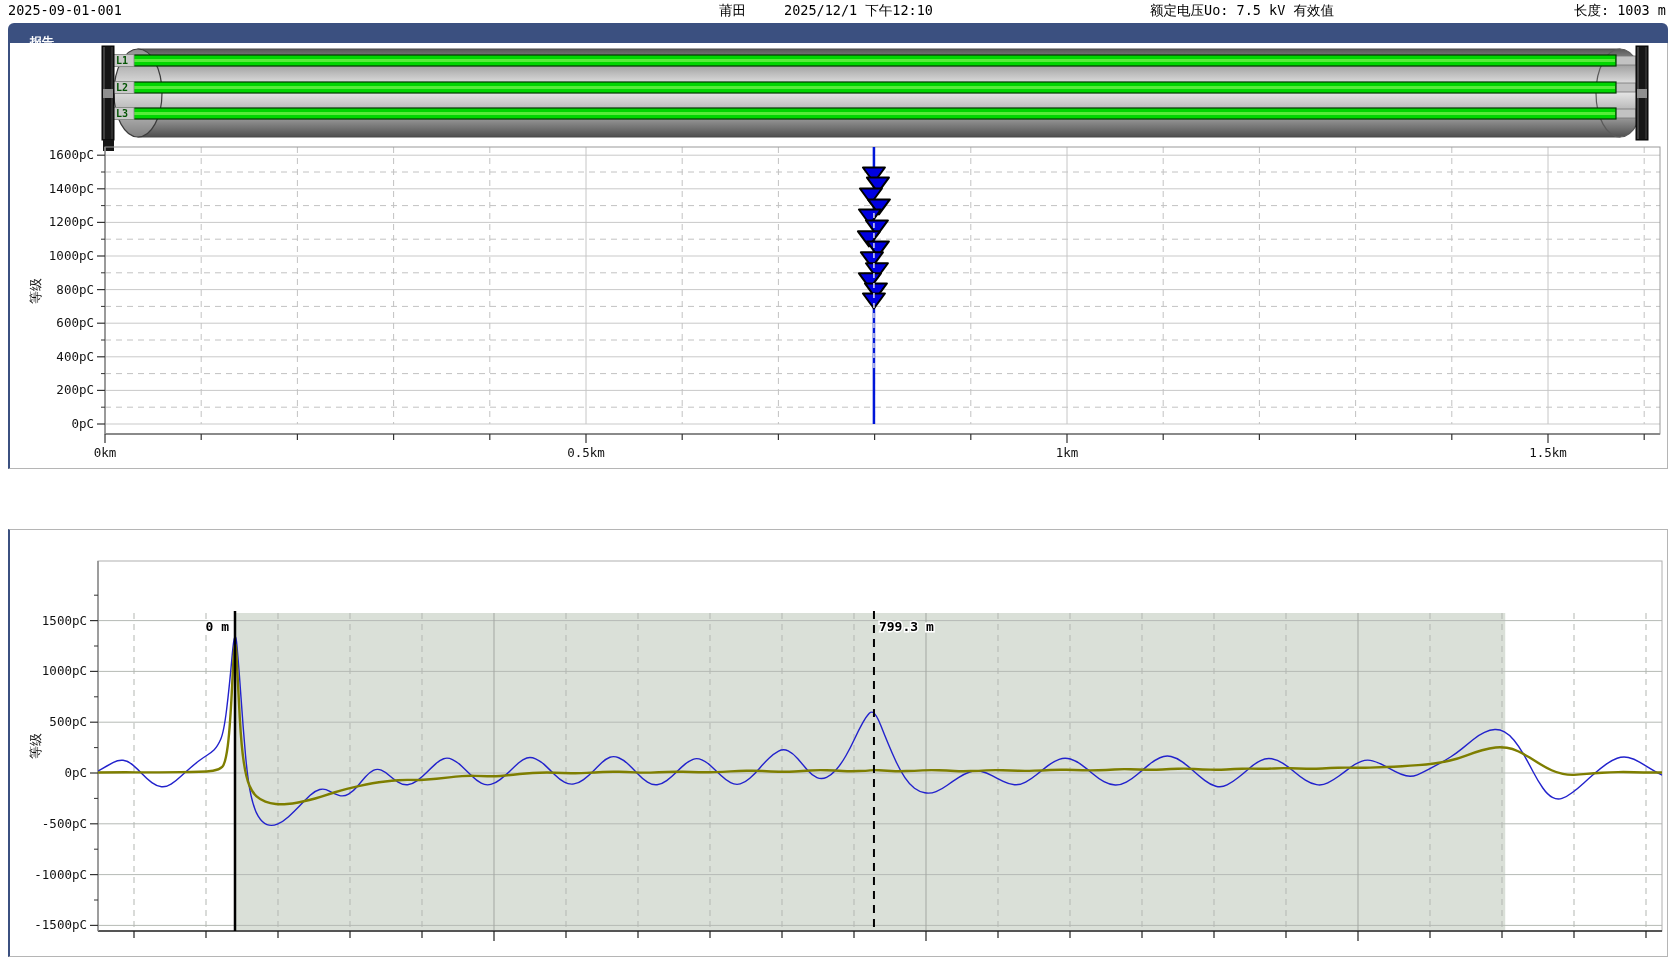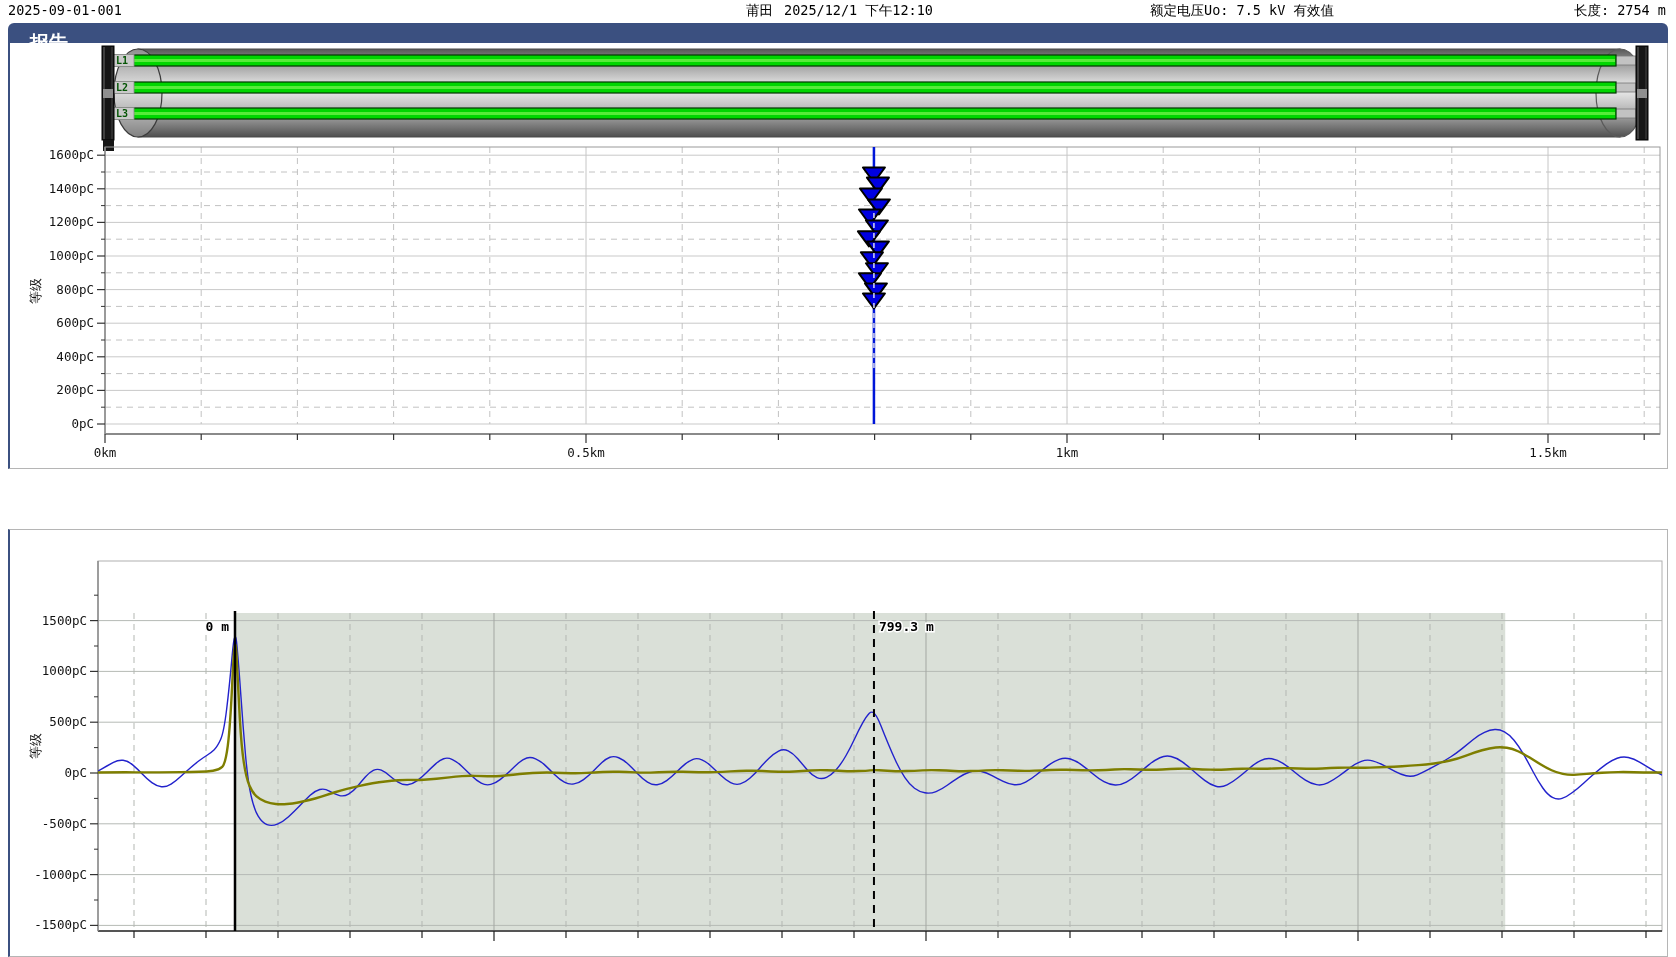--- a/index.html
+++ b/index.html
@@ -1,40 +1,40 @@
 <!DOCTYPE html>
 <html><head>
 <meta charset="utf-8">
 <style>
   html,body{margin:0;padding:0;}
   body{width:1676px;height:957px;position:relative;overflow:hidden;background:#ffffff;
        font-family:"DejaVu Sans Mono","DejaVu Sans","Liberation Sans",sans-serif;}
   .hdr-item{position:absolute;top:2px;font-size:13.5px;font-weight:normal;color:#000;white-space:nowrap;}
   #report-bar{position:absolute;left:8px;top:23px;width:1660px;height:38px;background:#3b5080;
-              border-radius:6px 6px 0 0;color:#ffffff;font-size:19px;font-weight:bold;
+              border-radius:6px 6px 0 0;color:#ffffff;font-size:12px;font-weight:bold;
               line-height:38px;padding-left:22px;box-sizing:border-box;}
   .panel{position:absolute;left:8px;width:1660px;background:#ffffff;
          border:1px solid #b5b5b5;border-left:2px solid #3b5080;box-sizing:border-box;}
   #panel-map{top:43px;height:426px;border-top:none;}
   #panel-wave{top:529px;height:428px;}
   svg{display:block;}
   text{font-family:"DejaVu Sans Mono","DejaVu Sans","Liberation Sans",sans-serif;}
   .tick-label{font-size:12.5px;fill:#111;}
   .axis-title{font-size:13px;fill:#111;}
   .cursor-label{font-size:13px;fill:#000;font-weight:bold;}
 </style>
 </head>
 <body>
 
 <div>
   <span class="hdr-item" style="left:8px">2025-09-01-001</span>
-  <span class="hdr-item" style="left:746px">莆田</span>
+  <span class="hdr-item" style="left:719px">莆田</span>
   <span class="hdr-item" style="left:784px">2025/12/1 下午12:10</span>
   <span class="hdr-item" style="left:1150px">额定电压Uo: 7.5 kV 有效值</span>
-  <span class="hdr-item" style="right:10px">长度: 2754 m</span>
+  <span class="hdr-item" style="right:10px">长度: 1003 m</span>
 </div>
 
 <div id="report-bar">
   <span>报告</span>
 </div>
 
 <div class="panel" id="panel-map">
   <svg id="svg-map" width="1656" height="424" viewBox="0 0 1656 424">
     <defs>
       <linearGradient id="cyl" x1="0" y1="0" x2="0" y2="1">

